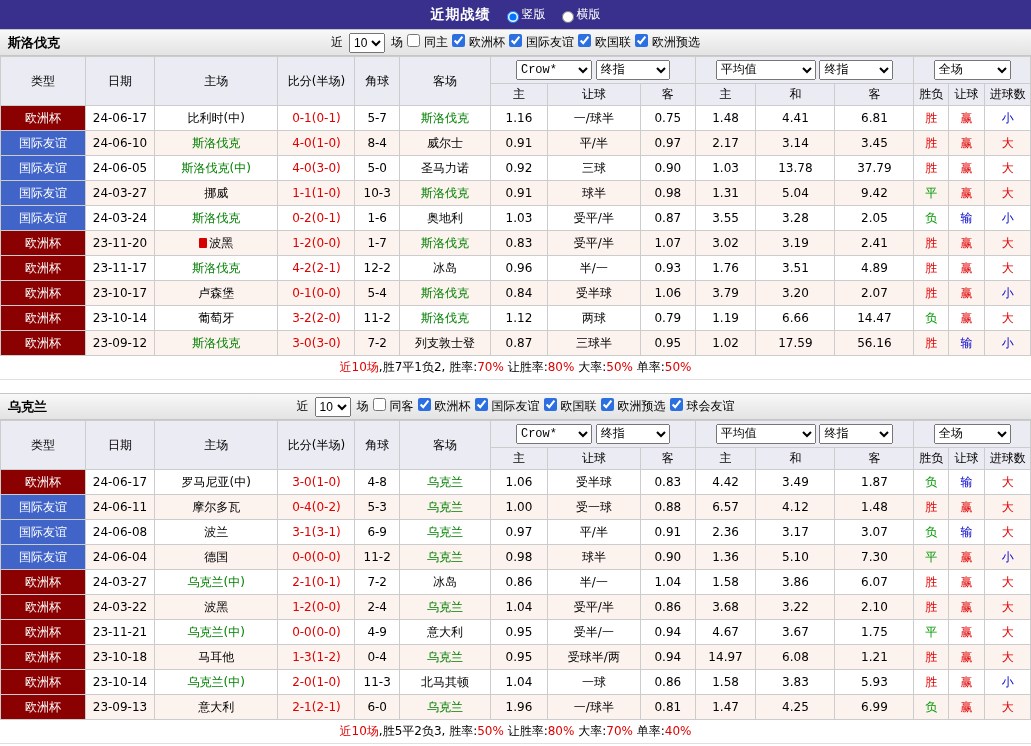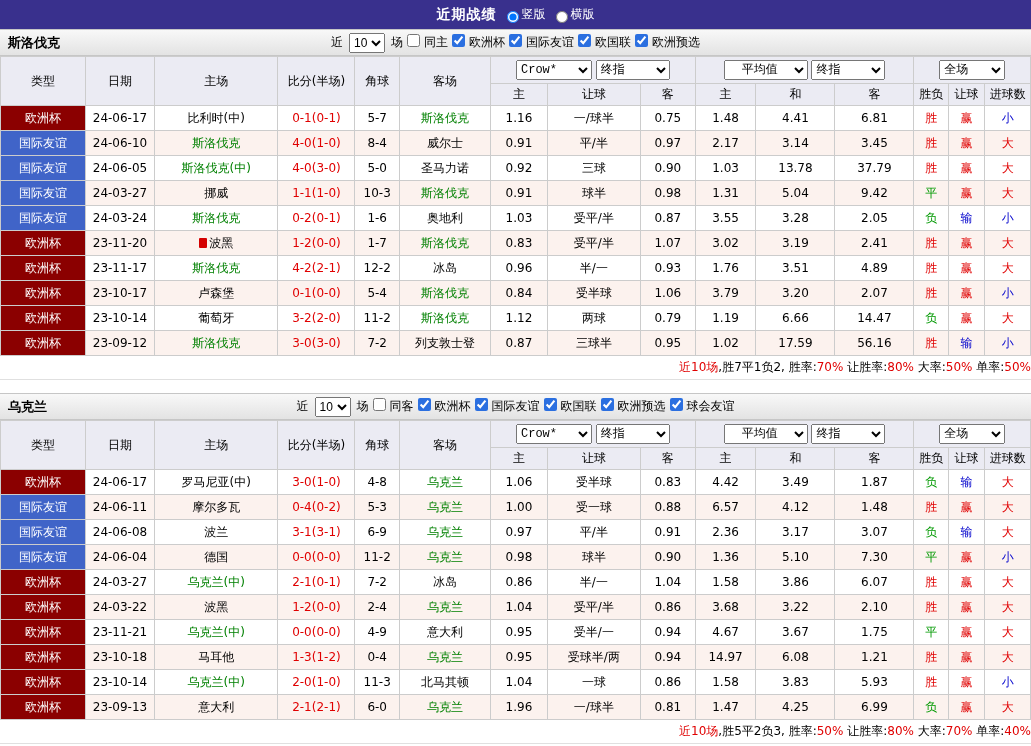--- a/index.html
+++ b/index.html
@@ -1,21 +1,21 @@
 <!DOCTYPE html>
 <html><head>
 <meta charset="utf-8">
 <style>
   * { margin:0; padding:0; box-sizing:border-box; }
   html,body { background:#fff; }
   body { font-family:"DejaVu Sans","Liberation Sans",sans-serif; font-size:12px; color:#000; }
   .page { width:1031px; }
 
   
-  .top-bar { height:29px; background:#39308d; display:flex; align-items:center; justify-content:center; gap:10px; }
+  .top-bar { height:29px; background:#39308d; display:flex; align-items:center; justify-content:center; gap:16px; }
   .top-title { color:#fff; font-weight:bold; font-size:14px; letter-spacing:1px; }
   .top-bar label { color:#fff; display:flex; align-items:flex-end; gap:3px; cursor:pointer; font-size:12px; }
   .top-bar input[type=radio] { width:12px; height:12px; margin:0; }
 
   
   .section { margin-bottom:13px; }
   .section-bar { position:relative; height:27px; background:linear-gradient(#f8f8f8,#e3e3e3); border-top:1px solid #c6c6c6; border-bottom:1px solid #c6c6c6; display:flex; align-items:center; }
   .team-name { position:absolute; left:8px; font-weight:bold; font-size:13px; }
   .filter-bar { margin:0 auto; display:flex; align-items:center; gap:4px; }
   .filter-bar label { display:flex; gap:4px; cursor:pointer; }
@@ -33,26 +33,26 @@
   td.type-euro { background:#8b0000; color:#fff; }
   td.type-friendly { background:#4064c8; color:#fff; }
   td.score { color:#e00000; }
   td.team.focus { color:#008000; }
   .r-red { color:#e00000; }
   .r-green { color:#009900; }
   .r-blue { color:#0000cc; }
   .hdr-select { height:20px; font-size:12px;font-family:Liberation Mono, monospace; }
   .sel-company { width:76px; }
   .sel-final { width:74px; }
-  .sel-avg { width:84px;text-align:center; }
-  .sel-full { width:66px; }
+  .sel-avg { width:100px; }
+  .sel-full { width:77px; }
   .grp-cell { text-align:center; }
   .grp-cell select { vertical-align:middle; }
 
-  .summary { height:24px; display:flex; align-items:center; justify-content:flex-end; border-bottom:1px solid #e0e0e0; }
+  .summary { height:24px; display:flex; align-items:center; justify-content:center; border-bottom:1px solid #e0e0e0; }
   .sum-red { color:#e00000; }
 
   .red-badge { display:inline-block; width:8px; height:10px; background:#d40000; margin-right:2px; vertical-align:middle; border-radius:1px; }
 </style>
 </head>
 <body>
 
 <div class="page">
 
   <div class="top-bar">

